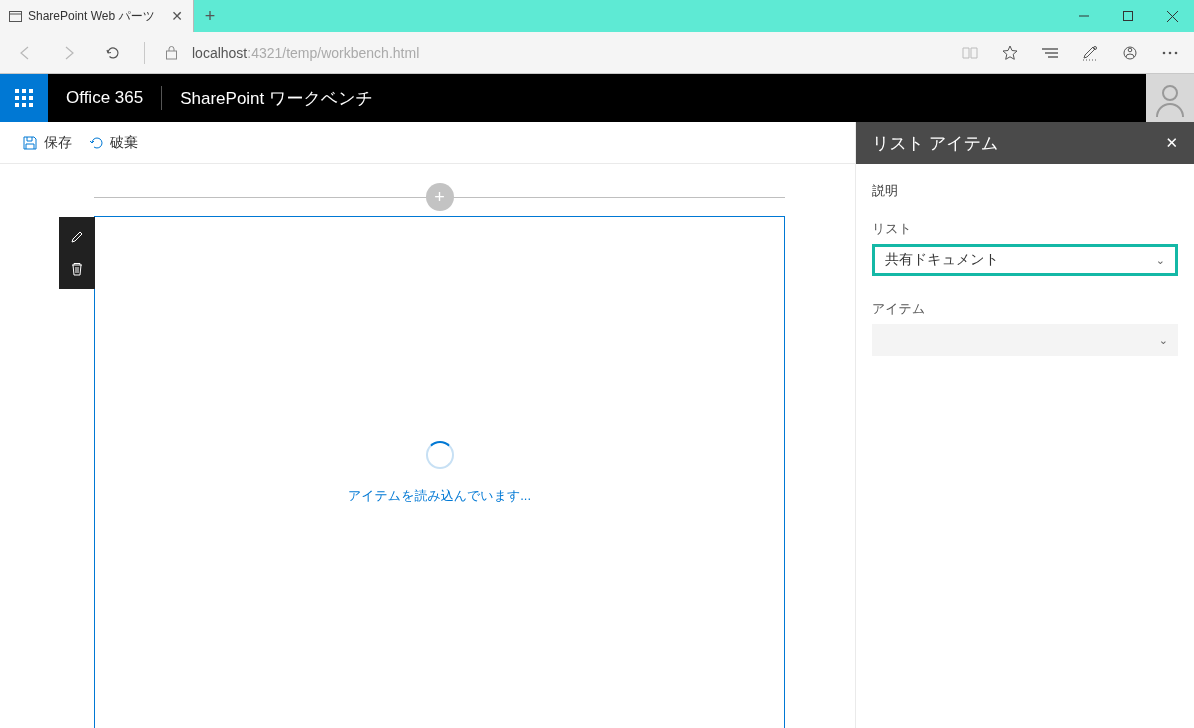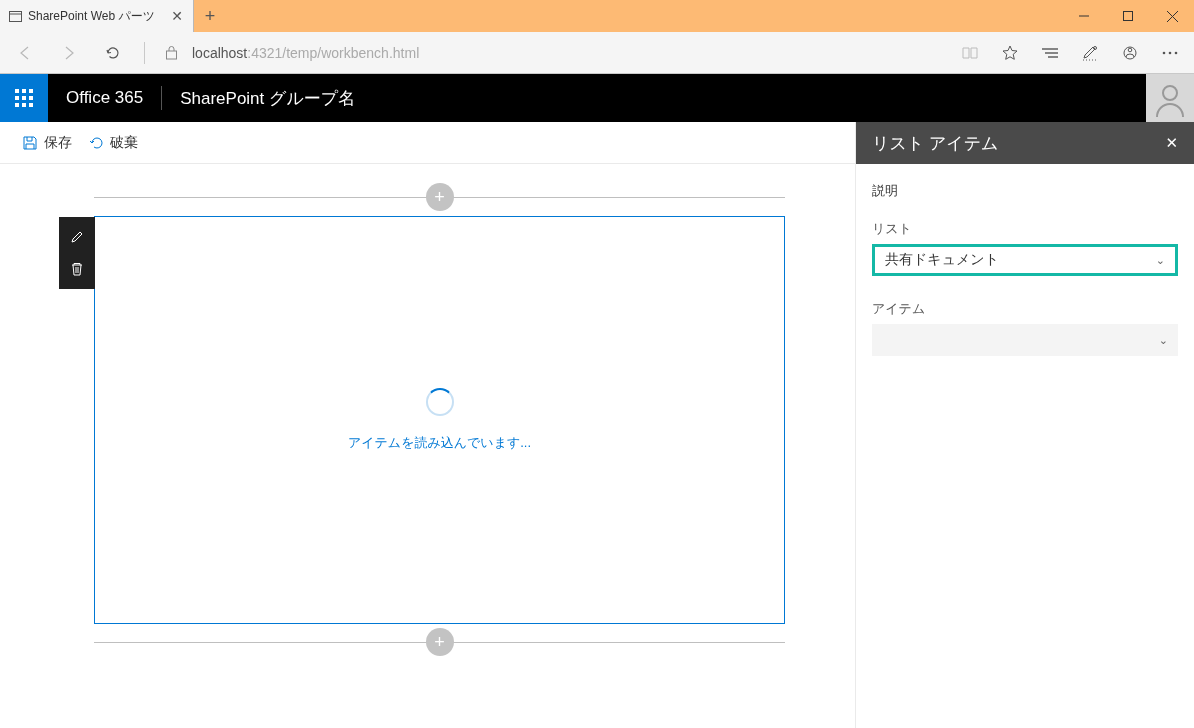--- a/index.html
+++ b/index.html
@@ -1,19 +1,19 @@
 <!DOCTYPE html>
 <html><head>
 <meta charset="utf-8">
 <style>
 * { margin: 0; padding: 0; box-sizing: border-box; font-family: "Segoe UI", "Yu Gothic UI", Meiryo, sans-serif; }
 body { width: 1194px; height: 728px; background: #fff; overflow: hidden; }
 
 
-.titlebar { height: 32px; background: #fdba74; display: flex; align-items: stretch; }
+.titlebar { height: 32px; background: #5eead4; display: flex; align-items: stretch; }
 .tab { width: 194px; background: #f5f5f5; border-right: 1px solid #b8b8b8; display: flex; align-items: center; padding: 0 8px; font-size: 12px; color: #333; gap: 6px; }
 .tab-icon { width: 14px; height: 14px; display:flex; align-items:center; justify-content:center; color:#555;}
 .tab-title { flex: 1; white-space: nowrap; overflow: hidden; text-overflow: ellipsis; }
 .tab-close { color: #555; font-size: 14px; padding:0 2px; }
 .newtab { width: 32px; display: flex; align-items: center; justify-content: center; color: #555; font-size:18px;}
 .titlebar-spacer { flex: 1; }
 .win-controls { display: flex; }
 .win-btn { width: 44px; display: flex; align-items: center; justify-content: center; color: #333; }
 
 .addrbar { height: 42px; background: #f5f5f5; border-bottom: 1px solid #c9c9c9; display: flex; align-items: center; padding: 0 6px; gap: 6px; }
@@ -42,21 +42,21 @@
 .cmd { display:flex; align-items:center; gap:6px; padding:13px 8px; height:100%; }
 .cmd-icon { color:#0078d4;}
 .cmdbar-spacer { flex:1;}
 .cmdbar-right { display:flex; align-items:center; gap:8px;}
 
 
 .workspace { position:absolute; top: 164px; bottom:0; left:0; right: 339px; background:#fff; overflow:hidden;}
 .canvas { position:absolute; left: 94px; right: 70px; top: 33px;}
 .hrline { border-top: 1px solid #bfbfbf; margin:0; position:relative;}
 .addbtn { position:absolute; left:50%; transform:translateX(-50%); top:-14px; width:28px; height:28px; border-radius:50%; background:#c3c3c3; display:flex; align-items:center; justify-content:center; color:#fff; font-size:18px; font-weight:300;}
-.webpart { border: 1px solid #0078d4; height: 408px; margin: 18px 0; position:relative; display:flex; align-items:center; justify-content:center; flex-direction:column; gap:18px;}
+.webpart { border: 1px solid #0078d4; height: 513px; margin: 18px 0; position:relative; display:flex; align-items:center; justify-content:center; flex-direction:column; gap:18px;}
 .spinner { width:28px; height:28px; border:2px solid #c7e0f4; border-top-color:#0078d4; border-radius:50%; animation:spin 1s linear infinite;}
 @keyframes spin { to { transform:rotate(360deg);} }
 .loading-text { color:#0078d4; font-size:13px;}
 .wp-toolbar { position:absolute; left:-36px; top:0; width:36px; background:#212121; display:flex; flex-direction:column; padding:4px 0;}
 .wp-ticon { height:32px; display:flex; align-items:center; justify-content:center; color:#fff;}
 
 
 .pane { position:absolute; top:122px; right:0; bottom:0; width:339px; border-left:1px solid #eaeaea;}
 .pane-header { height:42px; background:#4a4a4a; color:#fff; display:flex; align-items:center; padding:8px 16px; font-size:17px;}
 .pane-header-spacer { flex:1;}
@@ -186,21 +186,21 @@
         <span></span>
         <span></span>
         <span></span>
         <span></span>
         <span></span>
         <span></span>
       </div>
   </div>
   <div class="brand">Office 365</div>
   <div class="vdiv"></div>
-  <div class="wbtitle">SharePoint グループ名</div>
+  <div class="wbtitle">SharePoint ワークベンチ</div>
   <div class="o365-spacer"></div>
   <div class="avatar">
     <svg width="38" height="38" viewBox="0 0 38 38">
         <circle cx="19" cy="14" r="7" fill="none" stroke="#999" stroke-width="2"></circle>
         <path d="M6 38 a13 13 0 0 1 26 0" fill="none" stroke="#999" stroke-width="2"></path>
       </svg>
   </div>
 </div>
 
 <div class="cmdbar">

